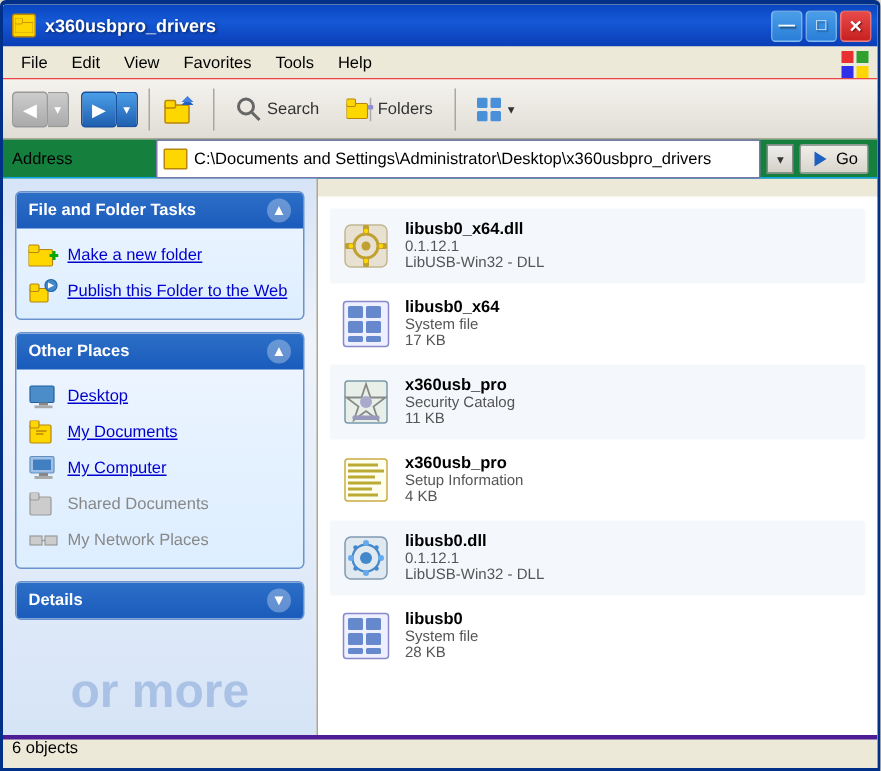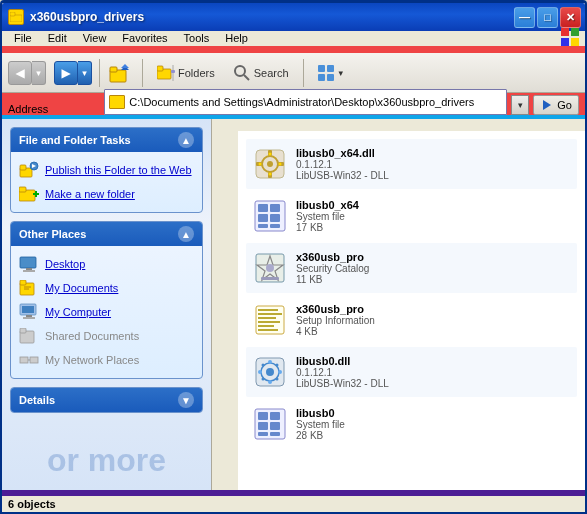--- a/index.html
+++ b/index.html
@@ -70,23 +70,23 @@
     }
     .title-btn.minimize { background: linear-gradient(to bottom, #4A9EE8, #2A7ED8); }
     .title-btn.maximize { background: linear-gradient(to bottom, #4A9EE8, #2A7ED8); }
     .title-btn.close { background: linear-gradient(to bottom, #E84A4A, #C82020); }
 
     
     .menu-bar {
       background: #ECE9D8;
       height: 22px;
       display: flex;
-      align-items: flex-end;
+      align-items: center;
       padding: 0 4px;
-      border-bottom: 7px solid #ef4444;
+      border-bottom: 1px solid #ef4444;
     }
     .menu-item {
       padding: 2px 8px;
       cursor: pointer;
       font-size: 11px;
       color: #000;
     }
 
     
     .toolbar {
@@ -149,27 +149,27 @@
       width: 28px;
       height: 28px;
       display: flex;
       align-items: center;
       justify-content: center;
       cursor: pointer;
     }
 
     
     .address-bar {
-      background: #ef4444;
+      background: #15803d;
       height: 26px;
       display: flex;
-      align-items: flex-end;
+      align-items: center;
       padding: 0 6px;
       gap: 4px;
-      border-bottom: 4px solid #0ea5e9;
+      border-bottom: 1px solid #0ea5e9;
     }
     .address-label {
       font-size: 11px;
       color: #000;
       white-space: nowrap;
       margin-right: 4px;
     }
     .address-input-container {
       flex: 1;
       display: flex;
@@ -219,21 +219,20 @@
       border-radius: 2px;
       cursor: pointer;
       font-size: 11px;
     }
 
     
     .main-content {
       flex: 1;
       display: flex;
       overflow: hidden;
-      gap: 26px;
     }
 
     
     .left-panel {
       width: 210px;
       flex-shrink: 0;
       background: linear-gradient(to bottom, #D6E4F7 0%, #EEF3FB 30%, #D6E4F7 100%);
       overflow-y: auto;
       padding: 8px 0;
       border-right: 1px solid #ACA899;
@@ -328,27 +327,26 @@
 
     .file-info { flex: 1; }
     .file-name { font-weight: bold; font-size: 11px; color: #000; }
     .file-desc { font-size: 10px; color: #555; }
     .file-size { font-size: 10px; color: #555; }
 
     
     .status-bar {
       background: #ECE9D8;
       height: 22px;
-      border-top: 6px solid #4c1d95;
-      display: flex;
-      align-items: center;
+      border-top: 3px solid #4c1d95;
+      display: flex;
+      align-items: flex-start;
       padding: 0 6px;
       font-size: 11px;
       color: #000;
-      font-weight: bold;
     }
 
     
     .right-panel::-webkit-scrollbar,
     .left-panel::-webkit-scrollbar { width: 14px; }
     .right-panel::-webkit-scrollbar-track,
     .left-panel::-webkit-scrollbar-track { background: #F0EEE8; }
     .right-panel::-webkit-scrollbar-thumb,
     .left-panel::-webkit-scrollbar-thumb { background: #C0BDBA; border: 1px solid #999; }
   </style>
@@ -408,34 +406,34 @@
     <div class="folder-icon-btn">
       <svg width="24" height="22" viewBox="0 0 24 22">
         <rect x="1" y="8" width="16" height="12" fill="#FFD700" stroke="#B8860B" stroke-width="1" rx="1"></rect>
         <rect x="1" y="5" width="7" height="5" fill="#FFD700" stroke="#B8860B" stroke-width="1" rx="1"></rect>
         <polygon points="16,4 20,8 12,8" fill="#2060C0"></polygon>
         <polygon points="16,2 20,6 12,6" fill="#4080E0"></polygon>
       </svg>
     </div>
     <div class="toolbar-sep"></div>
     <button class="toolbar-btn">
+      <svg width="18" height="18" viewBox="0 0 18 18">
+        <circle cx="7" cy="7" r="5" fill="none" stroke="#666" stroke-width="2"></circle>
+        <line x1="11" y1="11" x2="16" y2="16" stroke="#666" stroke-width="2"></line>
+      </svg>
+      <span>Search</span>
+    </button>
+    <button class="toolbar-btn">
       <svg width="18" height="16" viewBox="0 0 18 16">
         <rect x="0" y="4" width="14" height="10" fill="#FFD700" stroke="#B8860B" stroke-width="0.8" rx="1"></rect>
         <rect x="0" y="1" width="6" height="5" fill="#FFD700" stroke="#B8860B" stroke-width="0.8" rx="1"></rect>
         <line x1="16" y1="0" x2="16" y2="16" stroke="#AAA" stroke-width="1"></line>
         <rect x="14" y="5" width="4" height="3" fill="#9090D0" rx="1"></rect>
       </svg>
       <span>Folders</span>
-    </button>
-    <button class="toolbar-btn">
-      <svg width="18" height="18" viewBox="0 0 18 18">
-        <circle cx="7" cy="7" r="5" fill="none" stroke="#666" stroke-width="2"></circle>
-        <line x1="11" y1="11" x2="16" y2="16" stroke="#666" stroke-width="2"></line>
-      </svg>
-      <span>Search</span>
     </button>
     <div class="toolbar-sep"></div>
     <button class="toolbar-btn">
       <svg width="18" height="16" viewBox="0 0 18 16">
         <rect x="0" y="0" width="7" height="7" fill="#4A90D9" rx="1"></rect>
         <rect x="9" y="0" width="7" height="7" fill="#4A90D9" rx="1"></rect>
         <rect x="0" y="9" width="7" height="7" fill="#4A90D9" rx="1"></rect>
         <rect x="9" y="9" width="7" height="7" fill="#4A90D9" rx="1"></rect>
       </svg>
       <span style="font-size:9px">▾</span>
@@ -462,39 +460,39 @@
     <div class="left-panel">
 
       <div class="panel-section">
         <div class="panel-header">
           <span>File and Folder Tasks</span>
           <div class="panel-header-icon">▲</div>
         </div>
         <div class="panel-content">
           <div class="panel-link">
             <div class="panel-link-icon">
+              <svg width="20" height="16" viewBox="0 0 20 16">
+                <rect x="0" y="4" width="16" height="11" fill="#FFD700" stroke="#B8860B" stroke-width="0.8" rx="1"></rect>
+                <rect x="0" y="1" width="7" height="5" fill="#FFD700" stroke="#B8860B" stroke-width="0.8" rx="1"></rect>
+                <line x1="14" y1="8" x2="20" y2="8" stroke="#00AA00" stroke-width="2"></line>
+                <line x1="17" y1="5" x2="17" y2="11" stroke="#00AA00" stroke-width="2"></line>
+              </svg>
+            </div>
+            <span>Make a new folder</span>
+          </div>
+          <div class="panel-link">
+            <div class="panel-link-icon">
               <svg width="20" height="18" viewBox="0 0 20 18">
                 <rect x="1" y="7" width="12" height="9" fill="#FFD700" stroke="#B8860B" stroke-width="0.8" rx="1"></rect>
                 <rect x="1" y="4" width="6" height="5" fill="#FFD700" stroke="#B8860B" stroke-width="0.8" rx="1"></rect>
                 <circle cx="15" cy="5" r="4" fill="#4488CC" stroke="#2266AA" stroke-width="0.8"></circle>
                 <polygon points="13,3 17,5 13,7" fill="white"></polygon>
               </svg>
             </div>
             <span>Publish this Folder to the Web</span>
-          </div>
-          <div class="panel-link">
-            <div class="panel-link-icon">
-              <svg width="20" height="16" viewBox="0 0 20 16">
-                <rect x="0" y="4" width="16" height="11" fill="#FFD700" stroke="#B8860B" stroke-width="0.8" rx="1"></rect>
-                <rect x="0" y="1" width="7" height="5" fill="#FFD700" stroke="#B8860B" stroke-width="0.8" rx="1"></rect>
-                <line x1="14" y1="8" x2="20" y2="8" stroke="#00AA00" stroke-width="2"></line>
-                <line x1="17" y1="5" x2="17" y2="11" stroke="#00AA00" stroke-width="2"></line>
-              </svg>
-            </div>
-            <span>Make a new folder</span>
           </div>
         </div>
       </div>
 
       <div class="panel-section">
         <div class="panel-header">
           <span>Other Places</span>
           <div class="panel-header-icon">▲</div>
         </div>
         <div class="panel-content">

